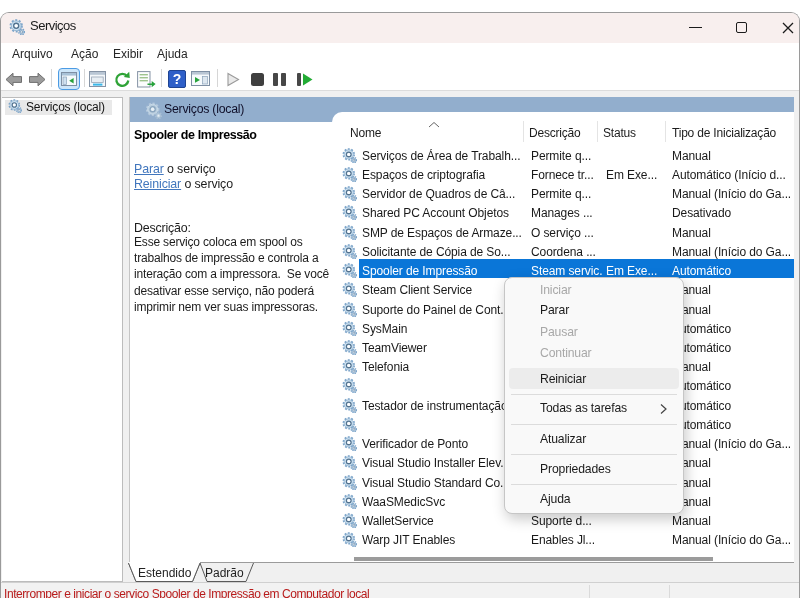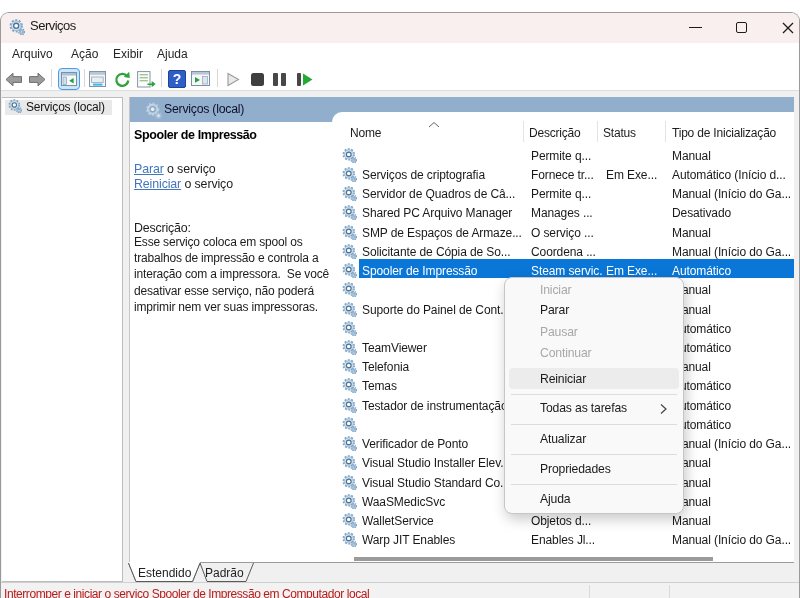--- a/index.html
+++ b/index.html
@@ -205,45 +205,46 @@
   <div class="hsep" style="left:522px"></div>
   <div class="hsep" style="left:596px"></div>
   <div class="hsep" style="left:664px"></div>
 
   <div class="abs" id="selrow"></div>
   <div id="rows">
       <div class="row" style="top:131.3px">
         <svg style="position:absolute;left:0px;top:3.5px" width="15" height="15" viewBox="0 0 16 16">
           <use href="#gear"></use>
         </svg>
+        <div class="cell c-name" style="">Serviços de Área de Trabalh...</div>
         <div class="cell c-desc" style="">Permite q...</div>
         <div class="cell c-tipo" style="">Manual</div>
       </div>
       <div class="row" style="top:150.52px">
         <svg style="position:absolute;left:0px;top:3.5px" width="15" height="15" viewBox="0 0 16 16">
           <use href="#gear"></use>
         </svg>
-        <div class="cell c-name" style="">Serviços de criptografia</div>
+        <div class="cell c-name" style="">Espaços de criptografia</div>
         <div class="cell c-desc" style="">Fornece tr...</div>
         <div class="cell c-stat" style="">Em Exe...</div>
         <div class="cell c-tipo" style="">Automático (Início d...</div>
       </div>
       <div class="row" style="top:169.74px">
         <svg style="position:absolute;left:0px;top:3.5px" width="15" height="15" viewBox="0 0 16 16">
           <use href="#gear"></use>
         </svg>
         <div class="cell c-name" style="">Servidor de Quadros de Câ...</div>
         <div class="cell c-desc" style="">Permite q...</div>
         <div class="cell c-tipo" style="">Manual (Início do Ga...</div>
       </div>
       <div class="row" style="top:188.96px">
         <svg style="position:absolute;left:0px;top:3.5px" width="15" height="15" viewBox="0 0 16 16">
           <use href="#gear"></use>
         </svg>
-        <div class="cell c-name" style="">Shared PC Arquivo Manager</div>
+        <div class="cell c-name" style="">Shared PC Account Objetos</div>
         <div class="cell c-desc" style="">Manages ...</div>
         <div class="cell c-tipo" style="">Desativado</div>
       </div>
       <div class="row" style="top:208.18px">
         <svg style="position:absolute;left:0px;top:3.5px" width="15" height="15" viewBox="0 0 16 16">
           <use href="#gear"></use>
         </svg>
         <div class="cell c-name" style="">SMP de Espaços de Armaze...</div>
         <div class="cell c-desc" style="">O serviço ...</div>
         <div class="cell c-tipo" style="">Manual</div>
@@ -262,54 +263,55 @@
         </svg>
         <div class="cell c-name" style="color:#fff;">Spooler de Impressão</div>
         <div class="cell c-desc" style="color:#fff;">Steam servic...</div>
         <div class="cell c-stat" style="color:#fff;">Em Exe...</div>
         <div class="cell c-tipo" style="color:#fff;">Automático</div>
       </div>
       <div class="row" style="top:265.84000000000003px">
         <svg style="position:absolute;left:0px;top:3.5px" width="15" height="15" viewBox="0 0 16 16">
           <use href="#gear"></use>
         </svg>
+        <div class="cell c-name" style="">Steam Client Service</div>
         <div class="cell c-tipo" style="">Manual</div>
       </div>
       <div class="row" style="top:285.06px">
         <svg style="position:absolute;left:0px;top:3.5px" width="15" height="15" viewBox="0 0 16 16">
           <use href="#gear"></use>
         </svg>
         <div class="cell c-name" style="">Suporte do Painel de Cont...</div>
         <div class="cell c-tipo" style="">Manual</div>
       </div>
       <div class="row" style="top:304.28px">
         <svg style="position:absolute;left:0px;top:3.5px" width="15" height="15" viewBox="0 0 16 16">
           <use href="#gear"></use>
         </svg>
+        <div class="cell c-name" style="">SysMain</div>
         <div class="cell c-tipo" style="">Automático</div>
       </div>
       <div class="row" style="top:323.5px">
         <svg style="position:absolute;left:0px;top:3.5px" width="15" height="15" viewBox="0 0 16 16">
           <use href="#gear"></use>
         </svg>
         <div class="cell c-name" style="">TeamViewer</div>
         <div class="cell c-tipo" style="">Automático</div>
       </div>
       <div class="row" style="top:342.72px">
         <svg style="position:absolute;left:0px;top:3.5px" width="15" height="15" viewBox="0 0 16 16">
           <use href="#gear"></use>
         </svg>
         <div class="cell c-name" style="">Telefonia</div>
         <div class="cell c-tipo" style="">Manual</div>
       </div>
       <div class="row" style="top:361.94px">
         <svg style="position:absolute;left:0px;top:3.5px" width="15" height="15" viewBox="0 0 16 16">
           <use href="#gear"></use>
         </svg>
-        <div class="cell c-name" style="">Temas</div>
         <div class="cell c-tipo" style="">Automático</div>
       </div>
       <div class="row" style="top:381.15999999999997px">
         <svg style="position:absolute;left:0px;top:3.5px" width="15" height="15" viewBox="0 0 16 16">
           <use href="#gear"></use>
         </svg>
         <div class="cell c-name" style="">Testador de instrumentação ...</div>
         <div class="cell c-tipo" style="">Automático</div>
       </div>
       <div class="row" style="top:400.38px">
@@ -344,21 +346,21 @@
           <use href="#gear"></use>
         </svg>
         <div class="cell c-name" style="">WaaSMedicSvc</div>
         <div class="cell c-tipo" style="">Manual</div>
       </div>
       <div class="row" style="top:496.47999999999996px">
         <svg style="position:absolute;left:0px;top:3.5px" width="15" height="15" viewBox="0 0 16 16">
           <use href="#gear"></use>
         </svg>
         <div class="cell c-name" style="">WalletService</div>
-        <div class="cell c-desc" style="">Objetos d...</div>
+        <div class="cell c-desc" style="">Suporte d...</div>
         <div class="cell c-tipo" style="">Manual</div>
       </div>
       <div class="row" style="top:515.7px">
         <svg style="position:absolute;left:0px;top:3.5px" width="15" height="15" viewBox="0 0 16 16">
           <use href="#gear"></use>
         </svg>
         <div class="cell c-name" style="">Warp JIT Enables</div>
         <div class="cell c-desc" style="">Enables Jl...</div>
         <div class="cell c-tipo" style="">Manual (Início do Ga...</div>
       </div>

